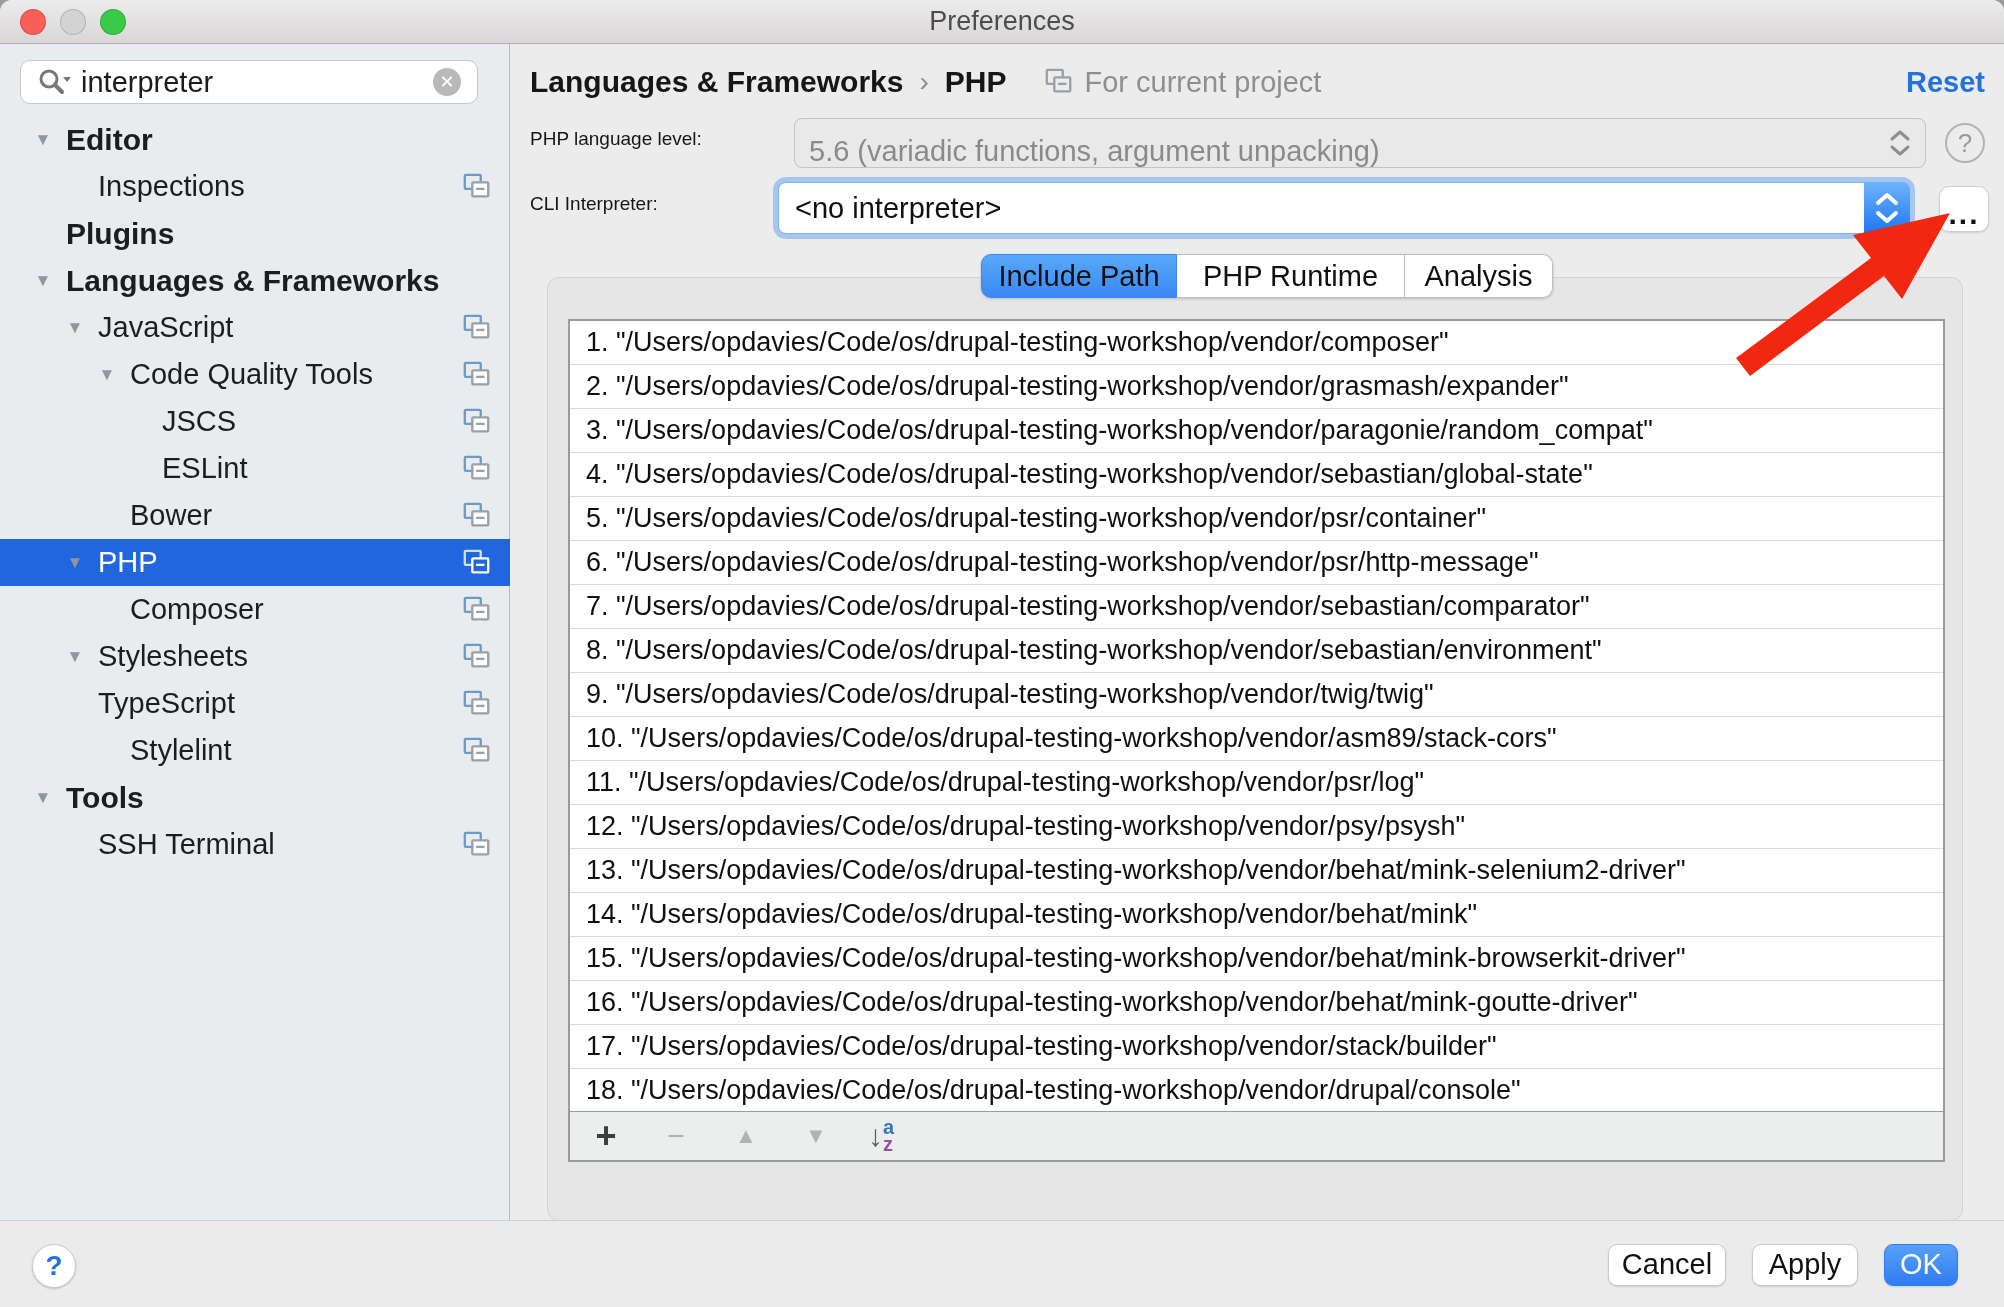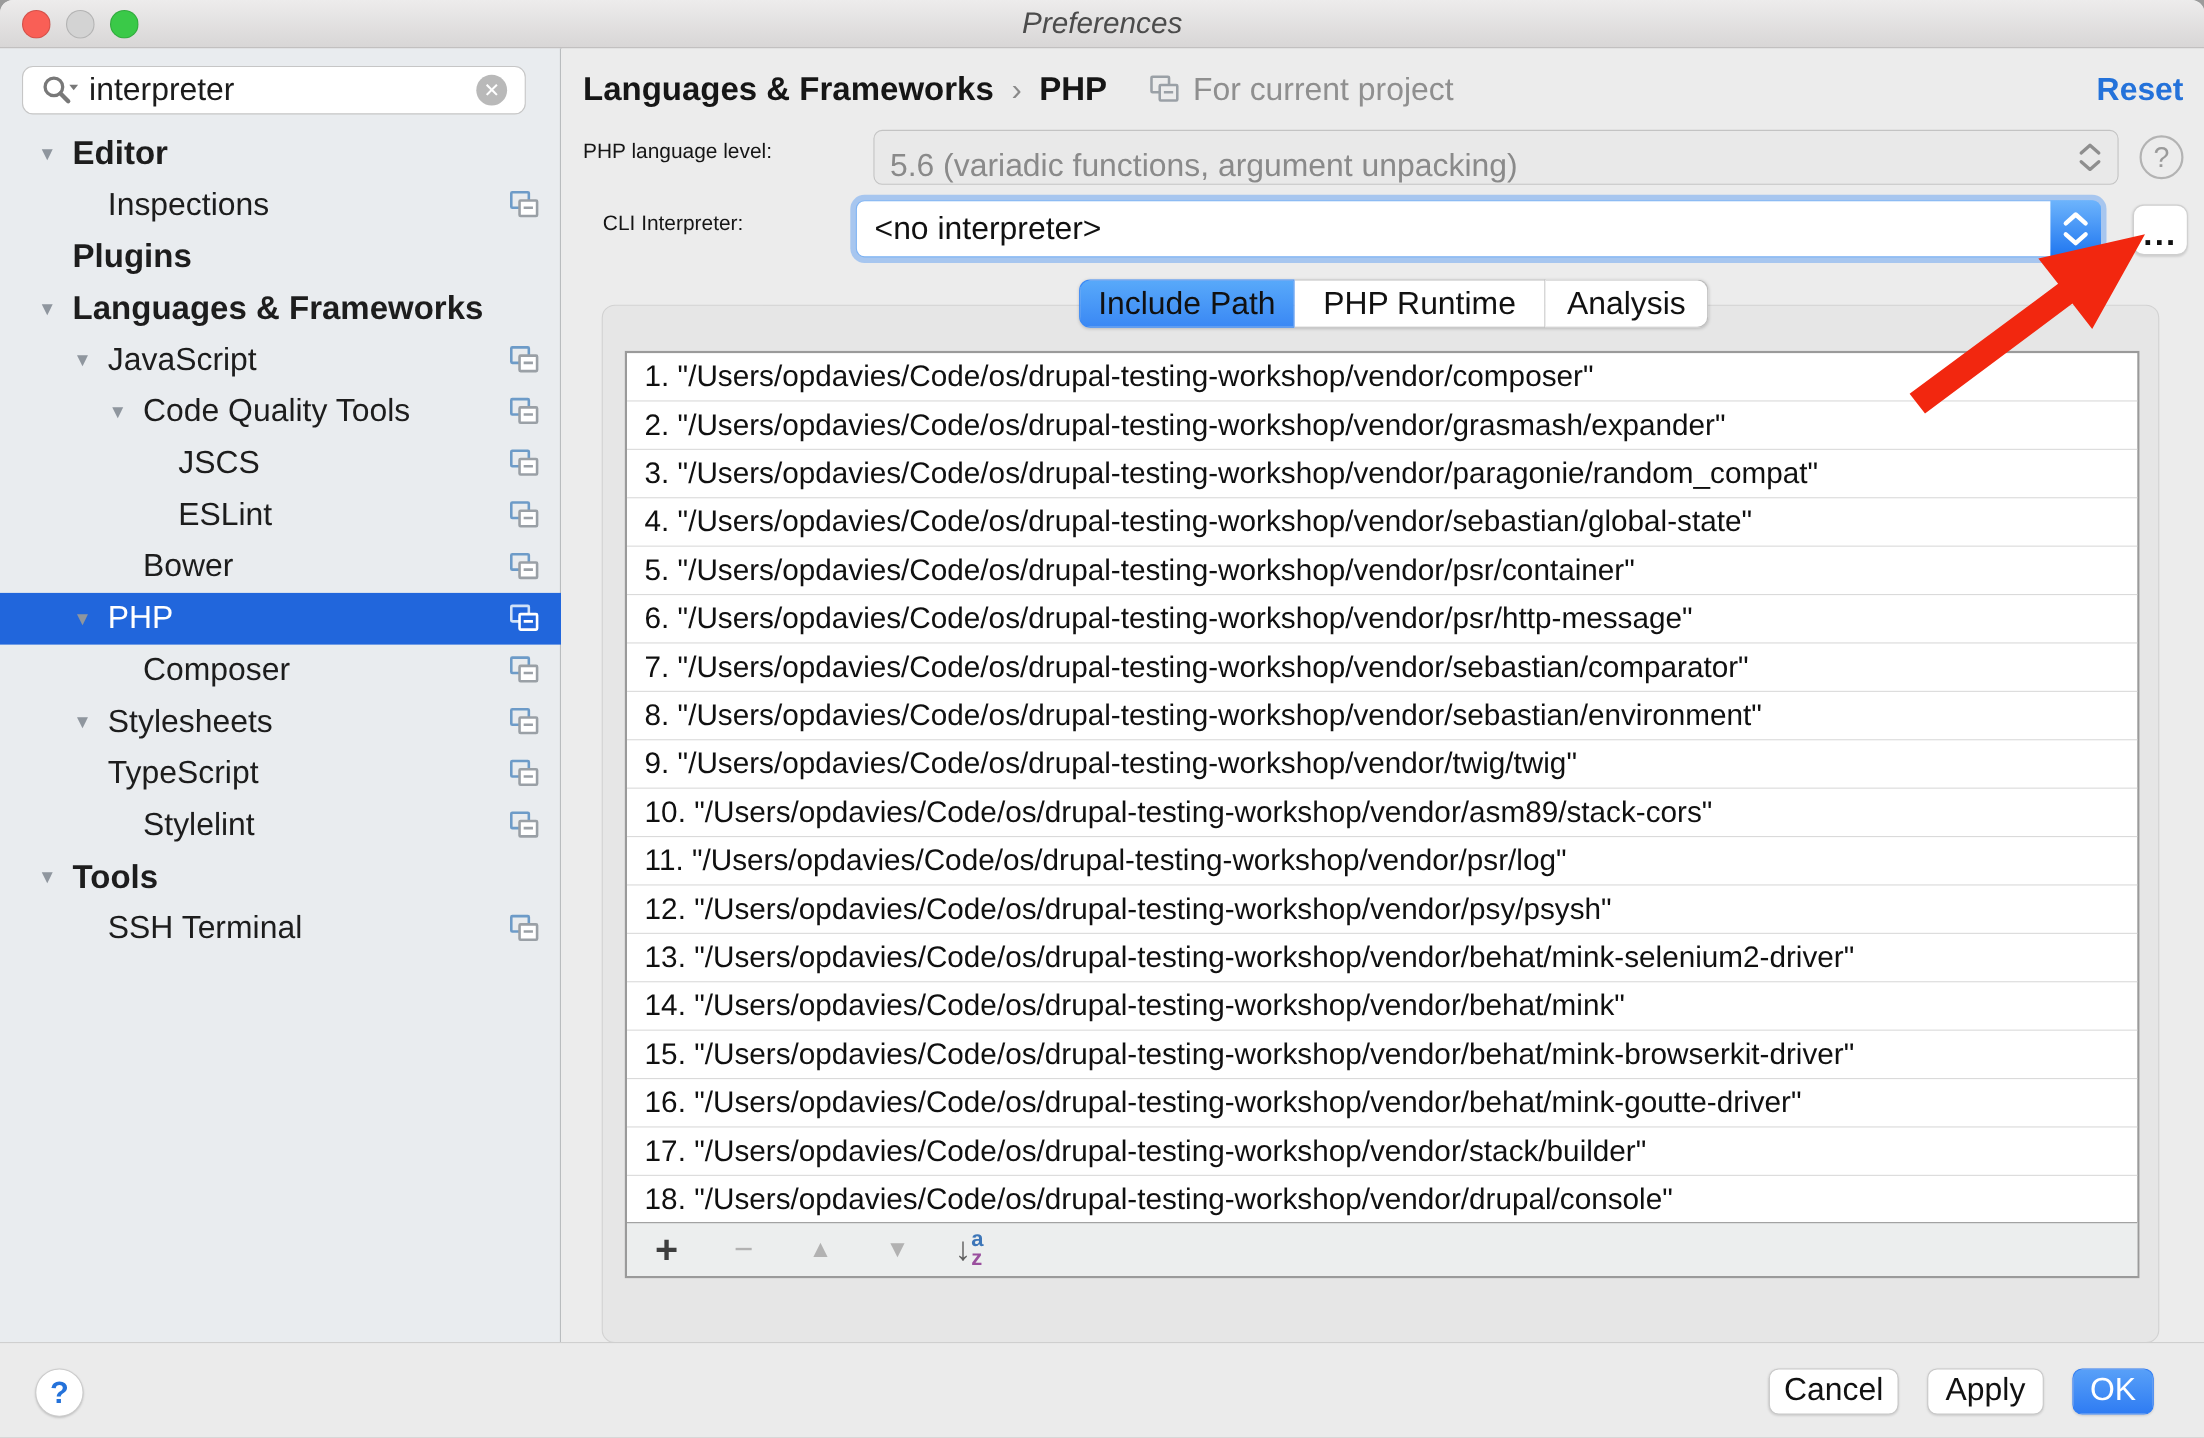--- a/index.html
+++ b/index.html
@@ -3,21 +3,21 @@
 <meta charset="utf-8">
 <style>
   html,body{margin:0;padding:0;background:#9b9b9b;font-family:"Liberation Sans","DejaVu Sans",sans-serif;}
   *{box-sizing:border-box;}
   .window{position:relative;width:2004px;height:1307px;background:#ececec;overflow:hidden;border-radius:12px 12px 0 0;}
 
   
   .titlebar{position:absolute;left:0;top:0;width:2004px;height:44px;
     background:linear-gradient(#edecec,#d8d6d6);border-bottom:1px solid #b3b1b1;
     display:flex;align-items:center;justify-content:center;}
-  .titlebar .title{font-size:27px;color:#4c4c4c;font-style:italic;}
+  .titlebar .title{font-size:27px;color:#4c4c4c;}
   .traffic{position:absolute;left:20px;top:9px;display:flex;gap:14px;}
   .light{width:26px;height:26px;border-radius:50%;border:1px solid rgba(0,0,0,.15);}
 
   
   .sidebar{position:absolute;left:0;top:44px;width:510px;height:1176px;
     background:#e9ecef;border-right:1px solid #b9bcbe;}
   .searchbox{position:absolute;left:20px;top:16px;width:458px;height:44px;background:#fff;
     border:1px solid #c6c6c6;border-radius:10px;display:flex;align-items:center;padding:0 16px;}
   .searchbox .mag{display:flex;align-items:center;margin-right:8px;}
   .searchbox input{border:none;outline:none;flex:1;font-size:29px;color:#1c1c1c;
@@ -295,21 +295,21 @@
         <svg width="22" height="13" viewBox="0 0 22 13">
             <polyline points="3,10 11,3 19,10" fill="none" stroke="#8e8e8e" stroke-width="3" stroke-linecap="round" stroke-linejoin="round"></polyline>
           </svg>
         <svg width="22" height="13" viewBox="0 0 22 13">
             <polyline points="3,3 11,10 19,3" fill="none" stroke="#8e8e8e" stroke-width="3" stroke-linecap="round" stroke-linejoin="round"></polyline>
           </svg>
       </span>
     </div>
     <div class="help-circle">?</div>
 
-    <div class="formrow-label" style="left:37px;top:149px;">CLI Interpreter:</div>
+    <div class="formrow-label" style="left:19px;top:149px;">CLI Interpreter:</div>
     <div class="cli-combo">
       <span class="val">&lt;no interpreter&gt;</span>
       <span class="cli-step">
         <svg width="26" height="14" viewBox="0 0 26 14">
             <polyline points="4,11 13,3 22,11" fill="none" stroke="#fff" stroke-width="4" stroke-linecap="round" stroke-linejoin="round"></polyline>
           </svg>
         <svg width="26" height="14" viewBox="0 0 26 14">
             <polyline points="4,3 13,11 22,3" fill="none" stroke="#fff" stroke-width="4" stroke-linecap="round" stroke-linejoin="round"></polyline>
           </svg>
       </span>

